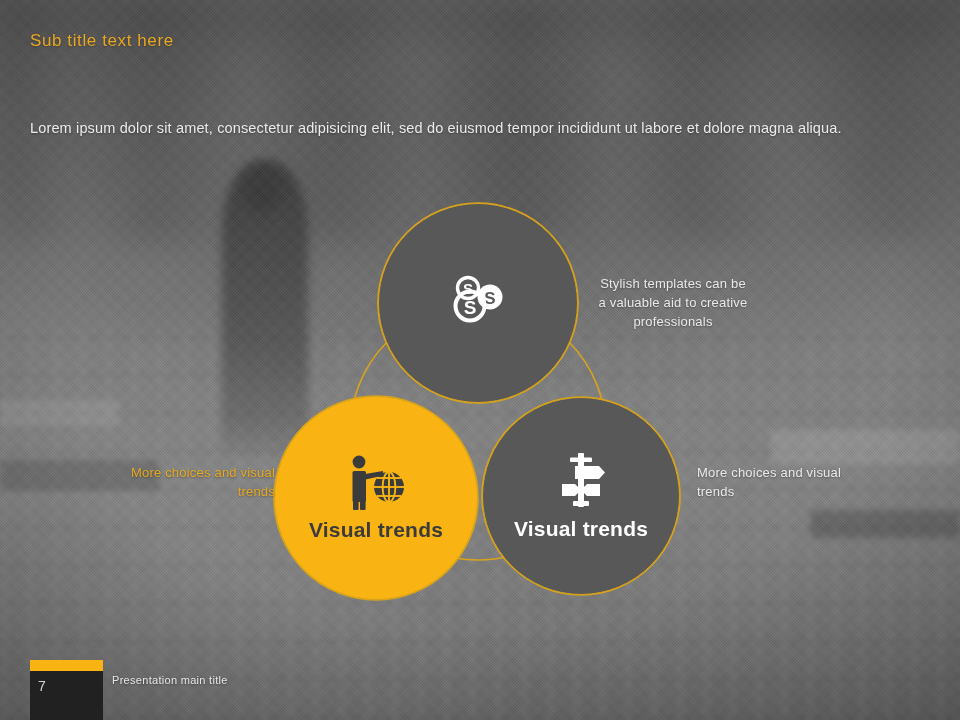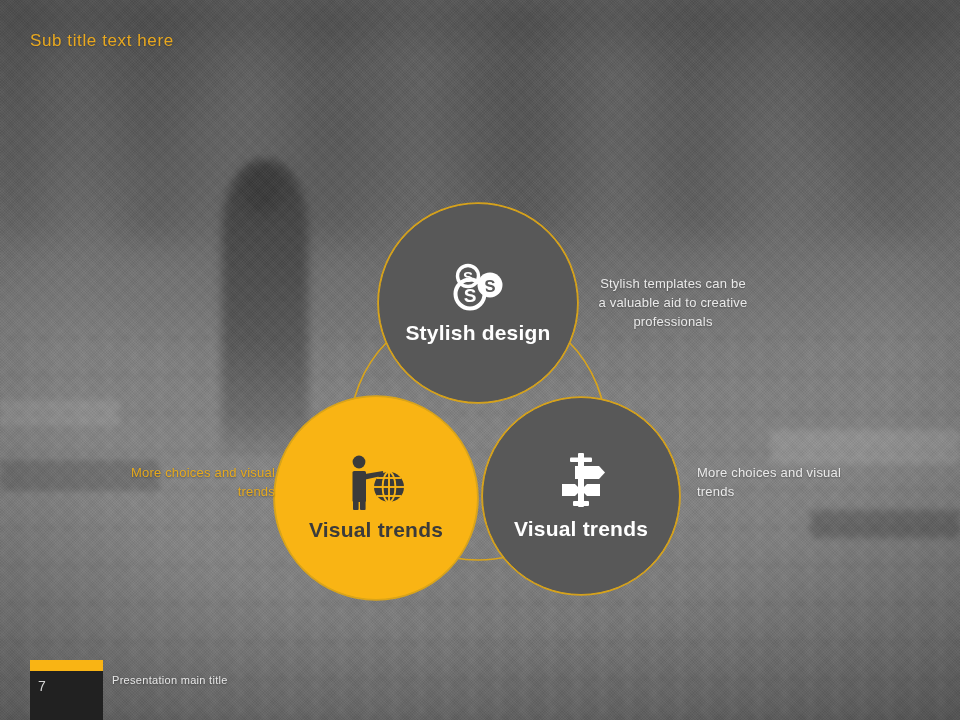--- a/index.html
+++ b/index.html
@@ -216,20 +216,21 @@
   <div class="bg-layer bg-bands"></div>
   <div class="bg-figure"></div>
   <div class="bg-figure-head"></div>
   <div class="bg-layer bg-grain"></div>
   <div class="bg-layer bg-tint"></div>
   <div class="bg-layer bg-vignette"></div>
 
   <div class="header">
     <p class="subtitle">Sub title  text here</p>
   </div>
+  <div class="bodytext">Lorem ipsum dolor sit amet, consectetur adipisicing elit, sed do eiusmod tempor incididunt ut labore et dolore magna aliqua.</div>
 
   <div class="diagram">
 
     <svg class="rings" width="960" height="720">
       <circle cx="478" cy="303" r="100" fill="none" stroke="#d9a41a" stroke-width="1.6"></circle>
       <circle cx="376" cy="498" r="102" fill="none" stroke="#d9a41a" stroke-width="1.6"></circle>
       <circle cx="581" cy="496" r="99" fill="none" stroke="#d9a41a" stroke-width="1.6"></circle>
       <circle cx="478" cy="432" r="128" fill="none" stroke="#d9a41a" stroke-width="1.6"></circle>
     </svg>
 
@@ -239,21 +240,20 @@
           <g fill="none" stroke="#ffffff" stroke-width="3.4">
             <circle cx="20" cy="15" r="10.5"></circle>
           </g>
           <text x="20" y="21" font-family="'Liberation Sans',sans-serif" font-size="15" font-weight="bold" fill="#ffffff" text-anchor="middle">S</text>
           <circle cx="42" cy="24" r="12.5" fill="#ffffff"></circle>
           <text x="42" y="31" font-family="'Liberation Sans',sans-serif" font-size="17" font-weight="bold" fill="#585858" text-anchor="middle">S</text>
           <circle cx="22" cy="33" r="14.5" fill="none" stroke="#ffffff" stroke-width="4"></circle>
           <text x="22" y="41" font-family="'Liberation Sans',sans-serif" font-size="19" font-weight="bold" fill="#ffffff" text-anchor="middle">S</text>
         </svg>
       </span>
-      <span class="node-label">Stylish design</span>
     </div>
 
     <div id="node-left" class="node node-yellow">
       <span class="icon">
         <svg width="64" height="56" viewBox="0 0 64 56">
           <g fill="#3b3b3b">
             <circle cx="15" cy="8" r="6.4"></circle>
             <rect x="8.5" y="17" width="13.5" height="31" rx="1.6"></rect>
             <path d="M21 20 L39 17 L39.5 21.6 L21.5 25.5 Z"></path>
             <rect x="9" y="44" width="5.6" height="12" rx="1"></rect>

